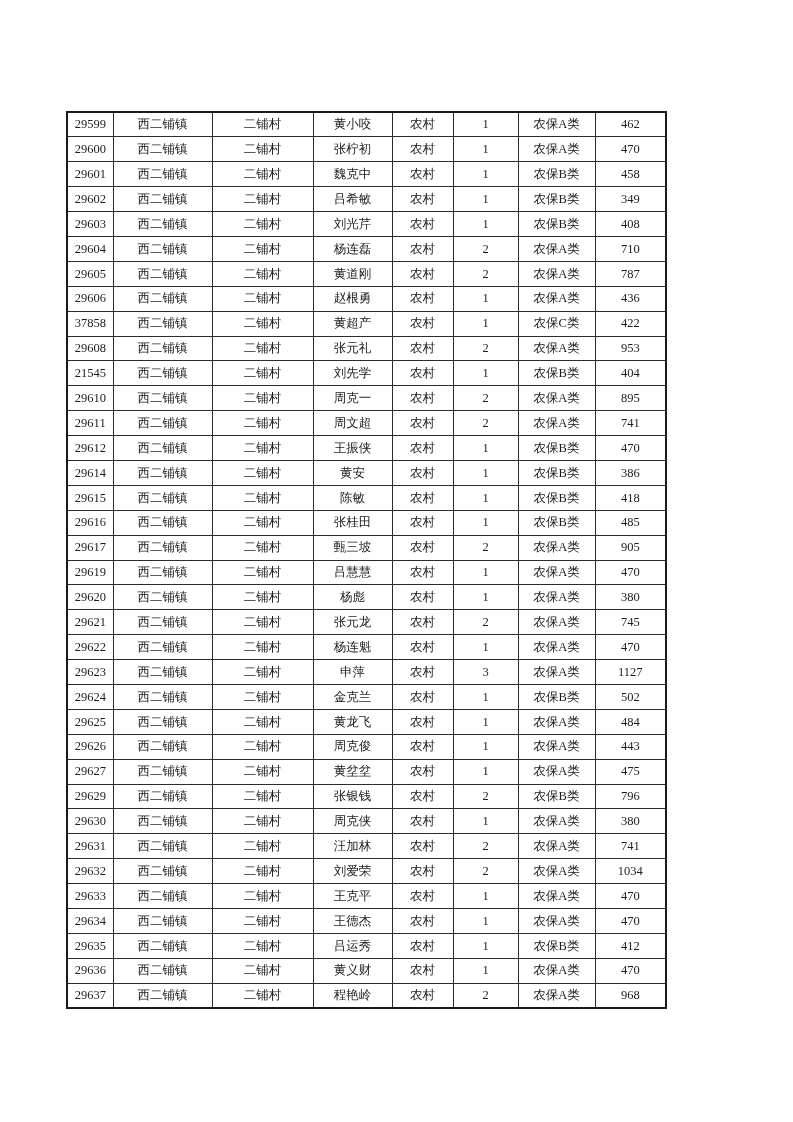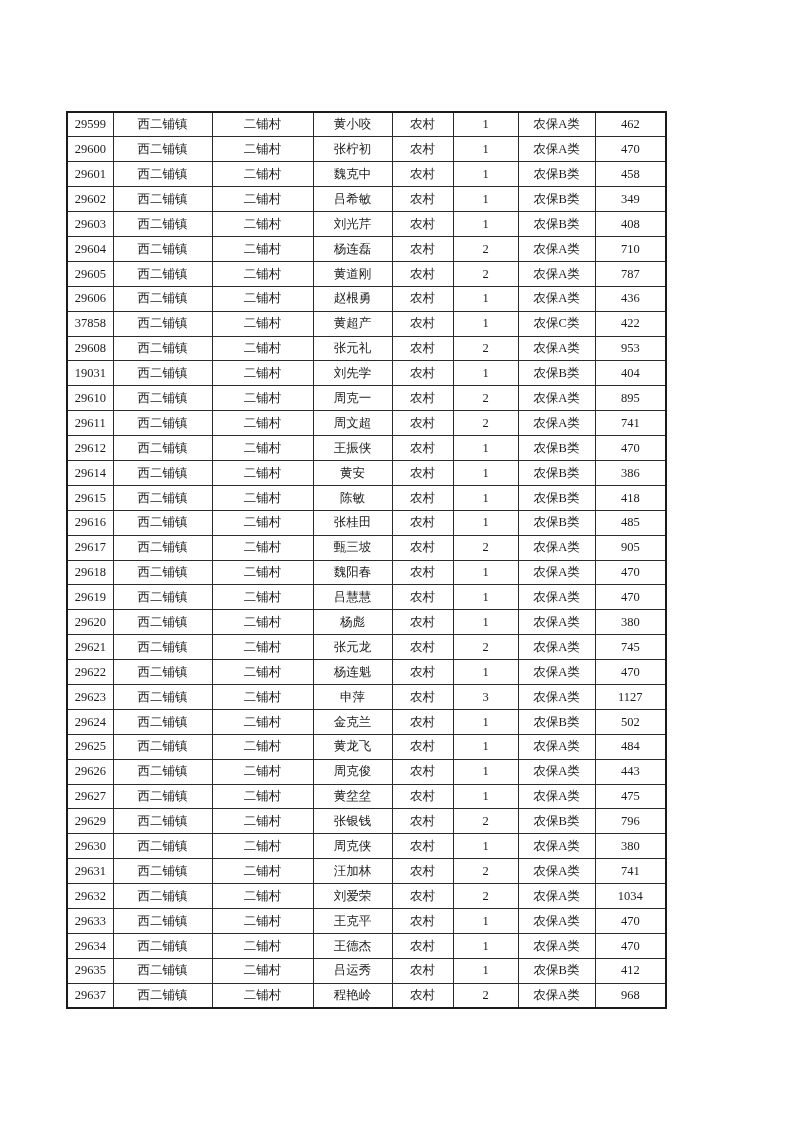--- a/index.html
+++ b/index.html
@@ -177,21 +177,21 @@
           <td>西二铺镇</td>
           <td>二铺村</td>
           <td>张元礼</td>
           <td>农村</td>
           <td>2</td>
           <td>农保A类</td>
           <td>953</td>
         </tr>
 
         <tr>
-          <td>19031</td>
+          <td>21545</td>
           <td>西二铺镇</td>
           <td>二铺村</td>
           <td>刘先学</td>
           <td>农村</td>
           <td>1</td>
           <td>农保B类</td>
           <td>404</td>
         </tr>
 
         <tr>
@@ -265,30 +265,20 @@
           <td>29617</td>
           <td>西二铺镇</td>
           <td>二铺村</td>
           <td>甄三坡</td>
           <td>农村</td>
           <td>2</td>
           <td>农保A类</td>
           <td>905</td>
         </tr>
 
-        <tr>
-          <td>29618</td>
-          <td>西二铺镇</td>
-          <td>二铺村</td>
-          <td>魏阳春</td>
-          <td>农村</td>
-          <td>1</td>
-          <td>农保A类</td>
-          <td>470</td>
-        </tr>
 
         <tr>
           <td>29619</td>
           <td>西二铺镇</td>
           <td>二铺村</td>
           <td>吕慧慧</td>
           <td>农村</td>
           <td>1</td>
           <td>农保A类</td>
           <td>470</td>
@@ -453,20 +443,30 @@
           <td>29635</td>
           <td>西二铺镇</td>
           <td>二铺村</td>
           <td>吕运秀</td>
           <td>农村</td>
           <td>1</td>
           <td>农保B类</td>
           <td>412</td>
         </tr>
 
+        <tr>
+          <td>29636</td>
+          <td>西二铺镇</td>
+          <td>二铺村</td>
+          <td>黄义财</td>
+          <td>农村</td>
+          <td>1</td>
+          <td>农保A类</td>
+          <td>470</td>
+        </tr>
 
         <tr>
           <td>29637</td>
           <td>西二铺镇</td>
           <td>二铺村</td>
           <td>程艳岭</td>
           <td>农村</td>
           <td>2</td>
           <td>农保A类</td>
           <td>968</td>

